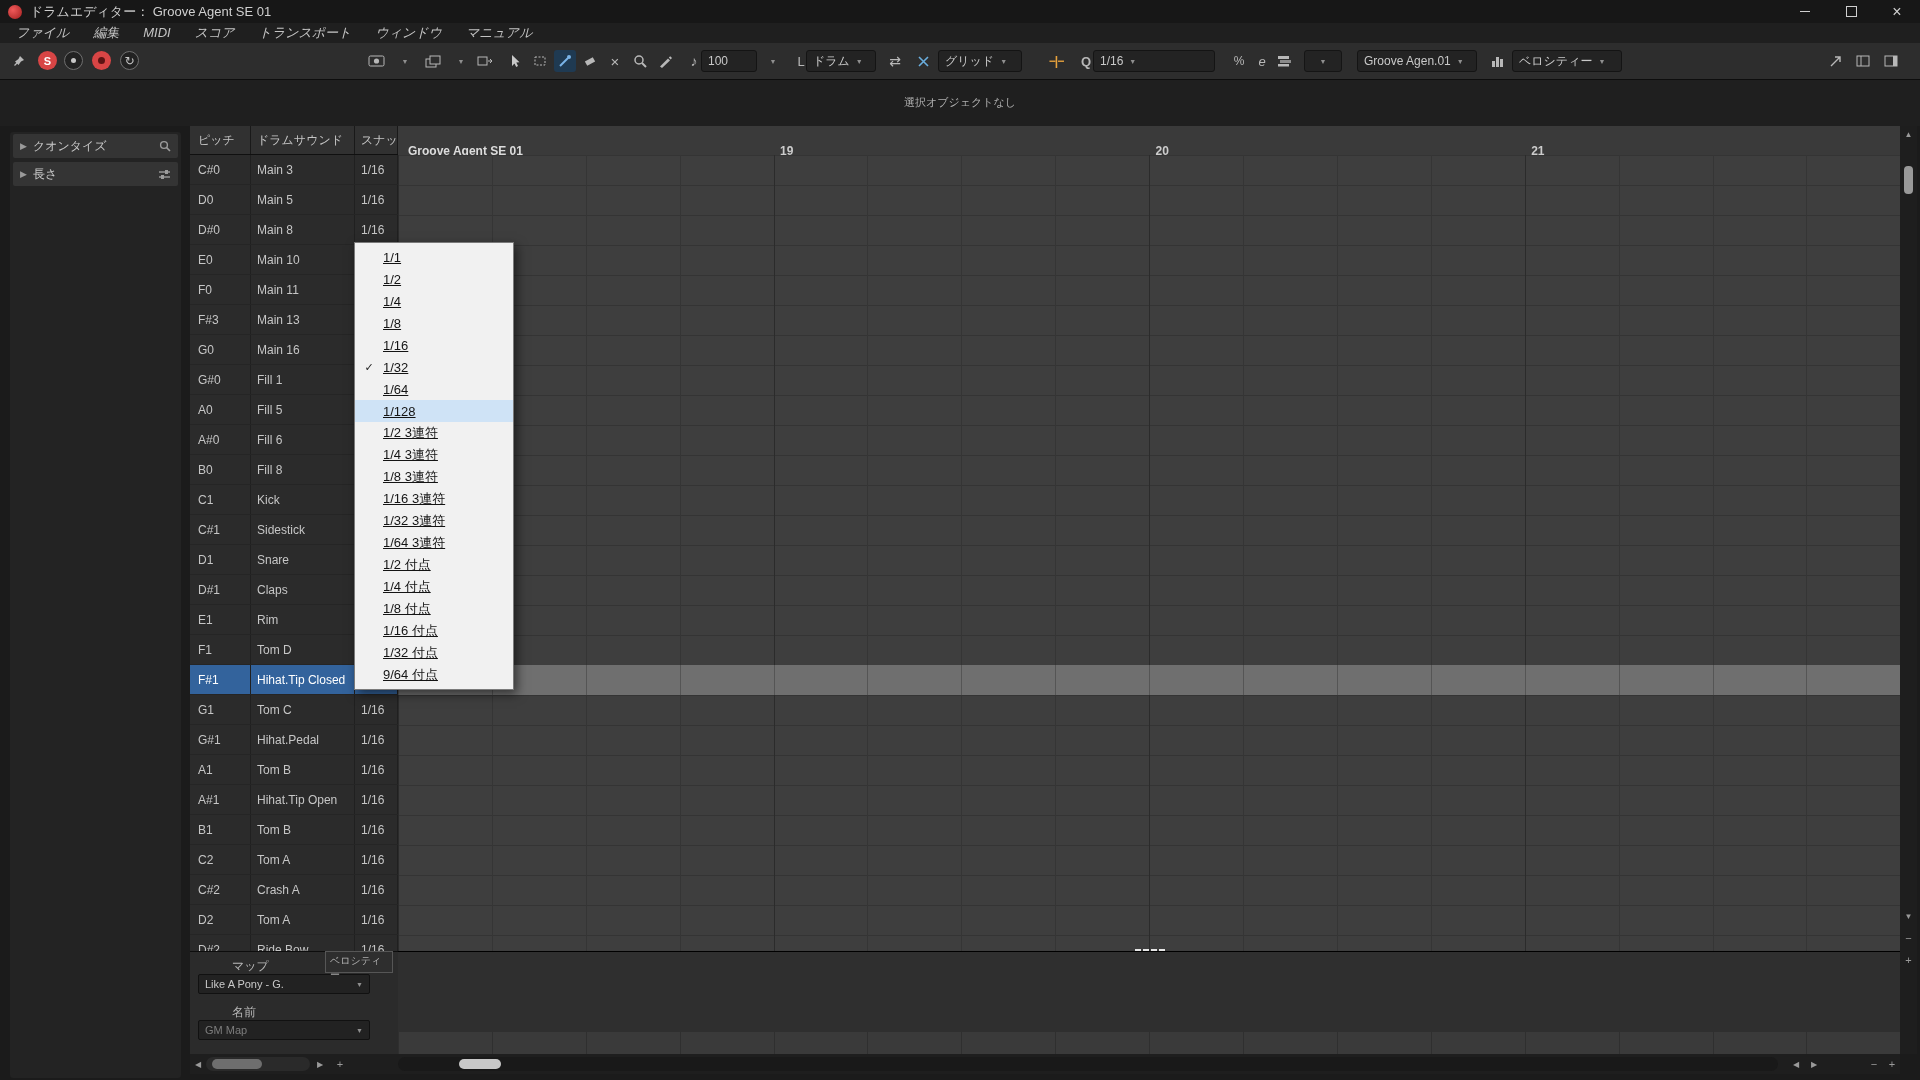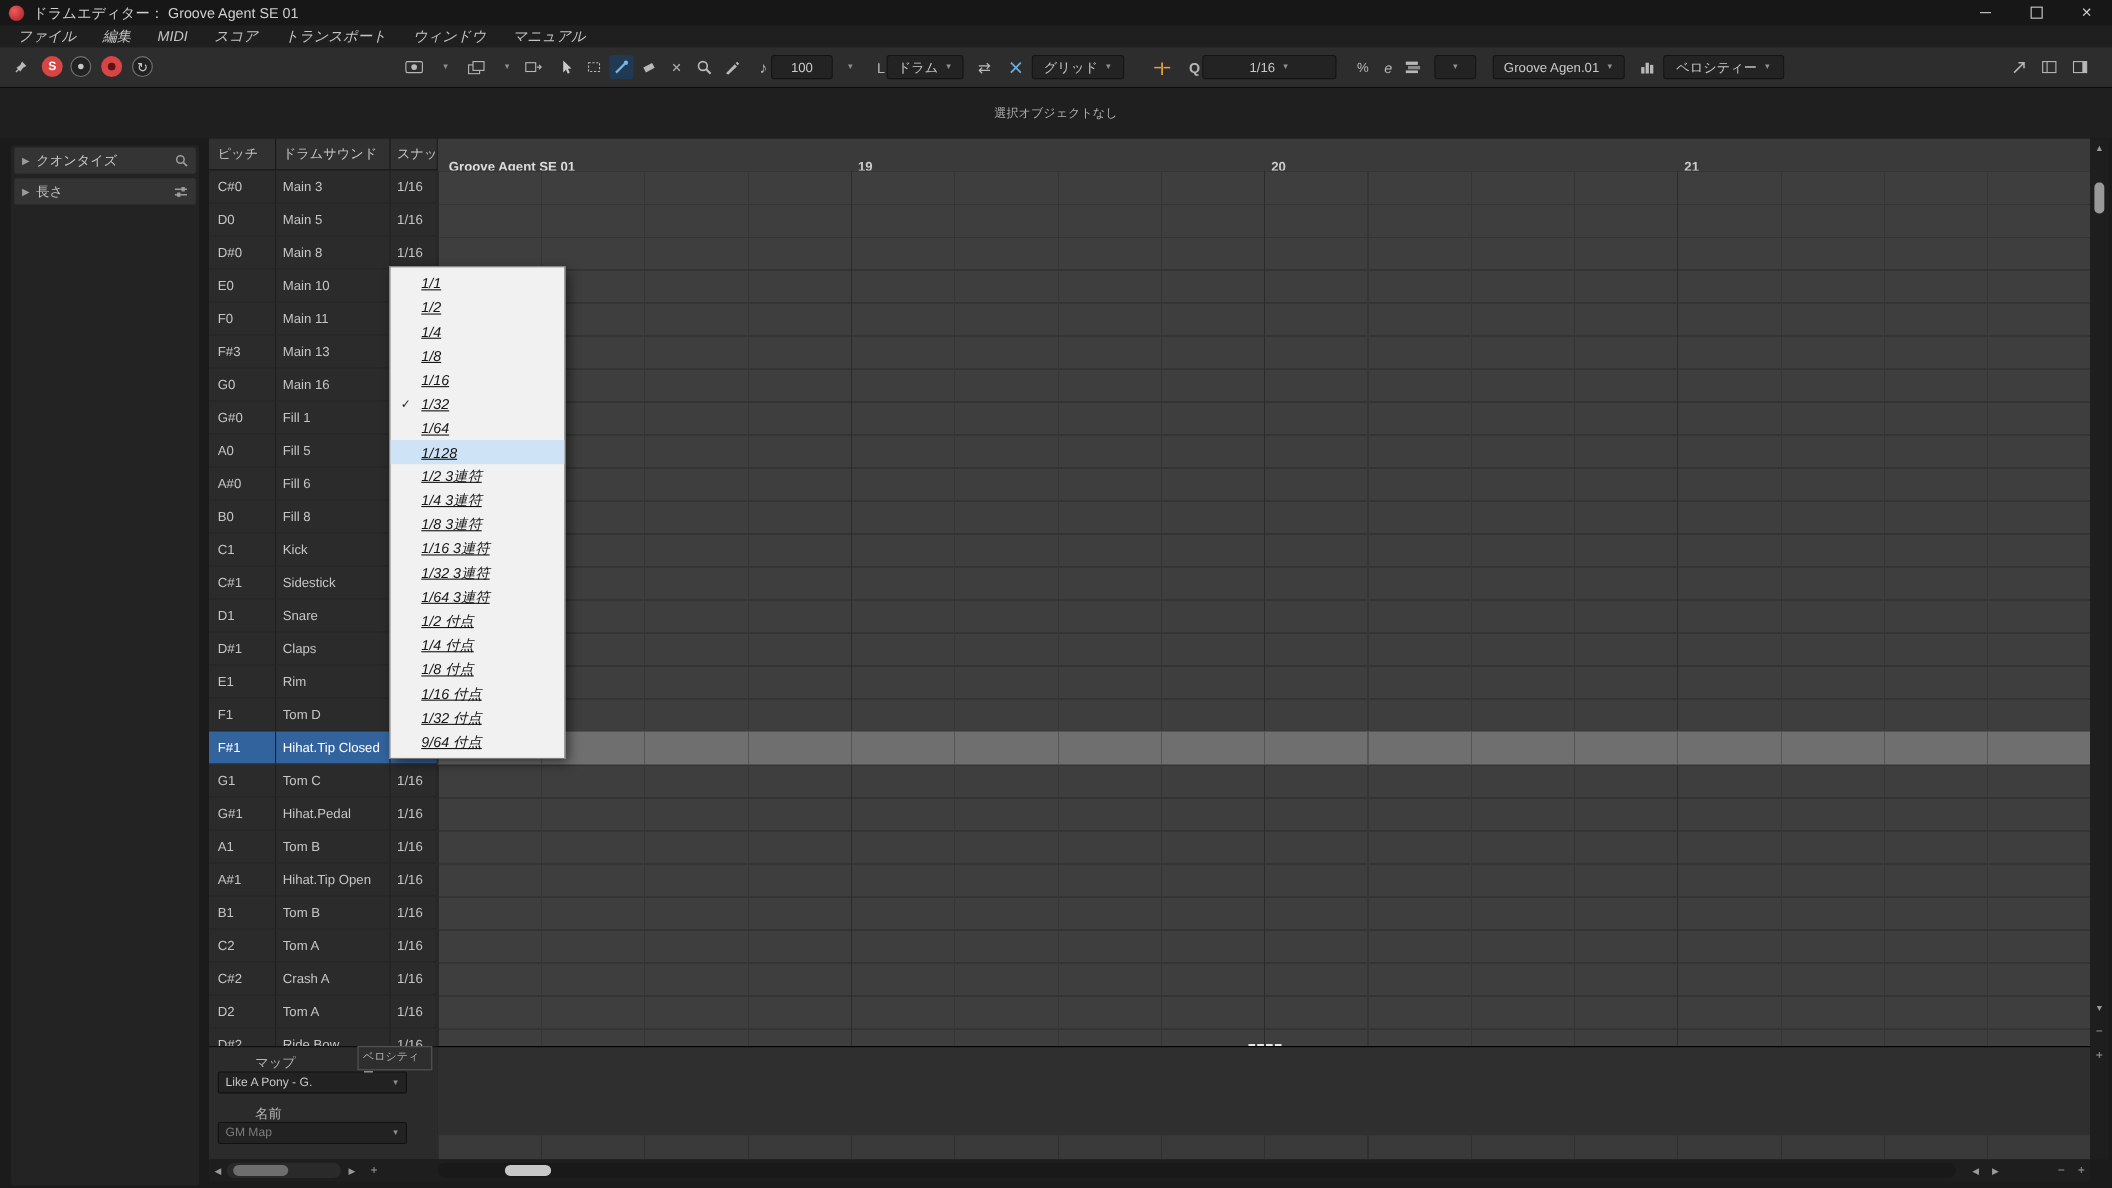--- a/index.html
+++ b/index.html
@@ -27,21 +27,21 @@
   .tbtn{position:absolute;top:7px;height:22px;min-width:22px;display:flex;align-items:center;
     justify-content:center;color:#b8b8b8;font-size:12px;border-radius:3px;}
   .tbtn.active{background:#1f3a52;}
   .circ{position:absolute;top:8px;width:19px;height:19px;border-radius:50%;display:flex;align-items:center;
     justify-content:center;font-size:11px;font-weight:bold;color:#fff;}
   .circ.red{background:#d84545;}
   .circ.dark{background:#222;border:1px solid #6f6f6f;color:#c8c8c8;box-sizing:border-box;}
   .recdot{width:7px;height:7px;border-radius:50%;background:#5c1313;}
   .ringdot{width:5px;height:5px;border-radius:50%;background:#c8c8c8;}
   .dd{position:absolute;top:7px;height:22px;background:#232323;border:1px solid #141414;border-radius:3px;
-    color:#c9c9c9;font-size:12px;display:flex;align-items:center;justify-content:center;
+    color:#c9c9c9;font-size:12px;display:flex;align-items:center;justify-content:flex-start;
     padding:0 6px;box-sizing:border-box;gap:6px;}
   .dd .arr{font-size:7px;color:#8f8f8f;}
   .qlabel{font-weight:bold;color:#b8b8b8;font-size:13px;}
   .orange{color:#e8a33d;font-weight:bold;letter-spacing:-1px;}
 
   
   .statuszone{position:absolute;left:0;top:80px;width:1920px;height:46px;background:#1f1f1f;}
   .statustext{position:absolute;left:0;top:15px;width:100%;text-align:center;color:#b0b0b0;font-size:11px;}
 
   
@@ -110,21 +110,21 @@
   .hthumb-small{position:absolute;left:6px;top:2px;width:50px;height:10px;background:#6e6e6e;border-radius:5px;}
   .htrack-main{position:absolute;left:208px;top:3px;width:1380px;height:14px;background:#191919;border-radius:7px;}
   .hthumb-main{position:absolute;left:61px;top:2px;width:42px;height:10px;background:#c8c8c8;border-radius:5px;}
   .vscroll{position:absolute;left:1900px;top:126px;width:17px;height:928px;background:#1e1e1e;}
   .vbtn{position:absolute;left:0;width:17px;height:16px;display:flex;align-items:center;justify-content:center;
     color:#9a9a9a;font-size:8px;}
   .vthumb{position:absolute;left:4px;top:40px;width:9px;height:28px;background:#999;border-radius:4px;}
 
   
   .ctx-menu{position:absolute;left:354px;top:242px;width:158px;background:#f1f1f1;
-    border:1px solid #7a7a7a;box-shadow:3px 4px 10px rgba(0,0,0,.55);padding:3px 0;z-index:100;font-style:italic;}
+    border:1px solid #7a7a7a;box-shadow:3px 4px 10px rgba(0,0,0,.55);padding:3px 0;z-index:100;}
   .mitem{height:22px;display:flex;align-items:center;cursor:default;}
   .mitem.hl{background:#cfe3f6;}
   .mcheck{width:28px;text-align:center;font-size:11px;color:#222;flex:0 0 auto;}
   .mlabel{font-size:13px;color:#141414;text-decoration:underline;}
 
   svg{display:block;}
 </style>
 </head>
 <body>
 

